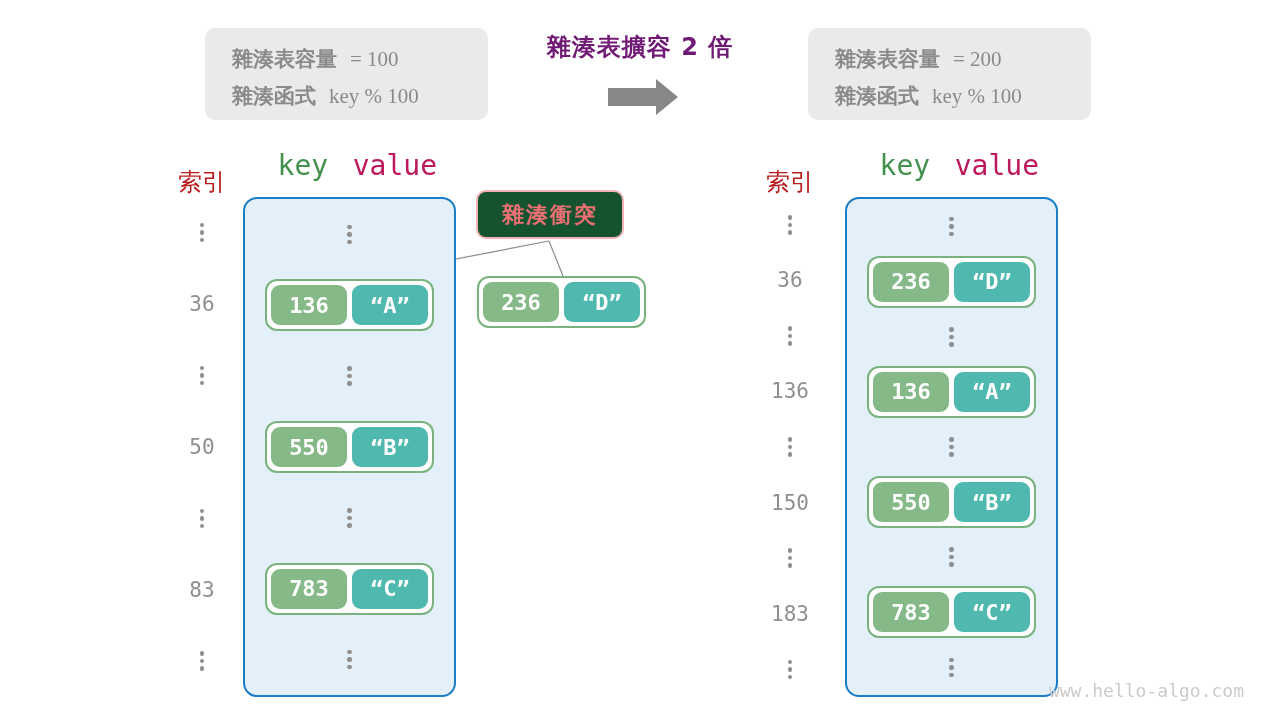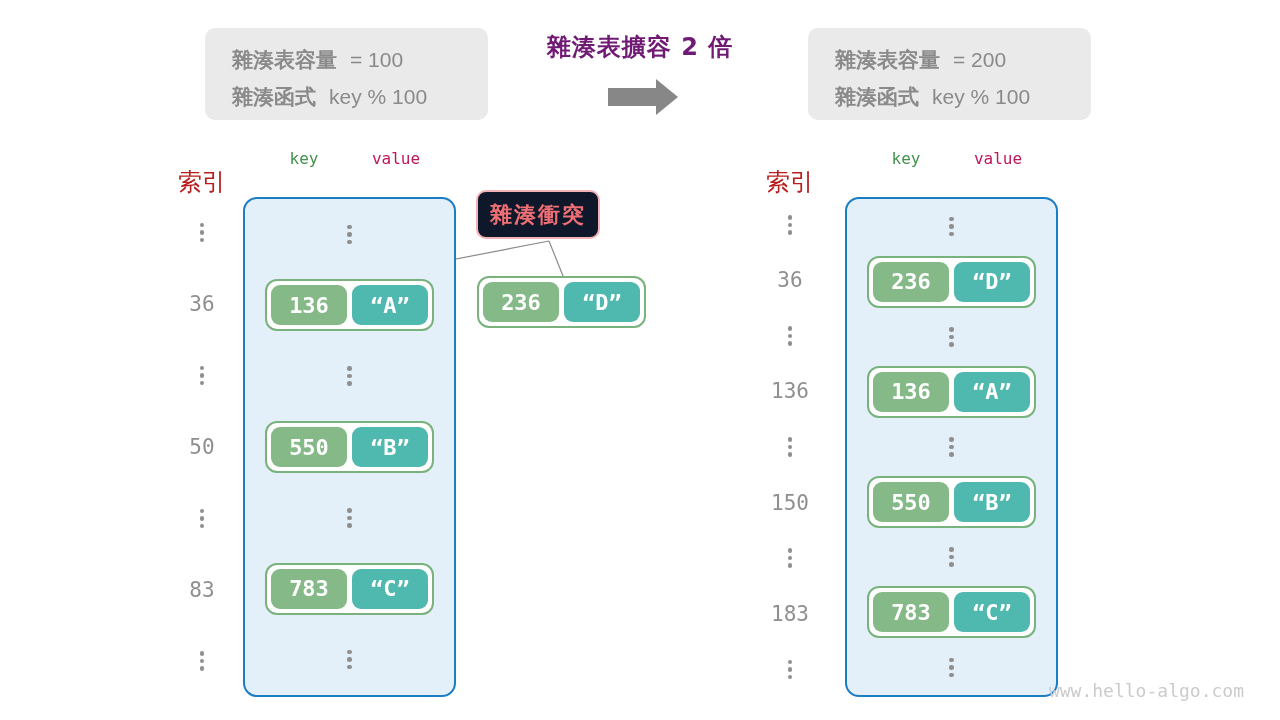--- a/index.html
+++ b/index.html
@@ -7,32 +7,32 @@
           font-family:"DejaVu Sans","Liberation Sans",sans-serif;}
   .overlay{position:absolute;left:0;top:0;pointer-events:none;}
 
   
   .info-box{position:absolute;top:28px;width:283px;height:92px;background:#eaeaea;
             border-radius:10px;color:#8a8a8a;box-sizing:border-box;padding:13px 0 0 27px;}
   .info-box.left{left:205px;}
   .info-box.right{left:808px;}
   .info-line{height:37px;line-height:37px;font-size:21px;white-space:nowrap;}
   .info-line .lbl{font-weight:bold;margin-right:13px;}
-  .info-line .val{font-family:Liberation Sans, sans-serif;}
+  .info-line .val{font-family:Liberation Serif, serif;}
 
   
   .main-title{position:absolute;left:490px;top:31px;width:300px;text-align:center;
               font-size:24px;font-weight:bold;color:#701a75;letter-spacing:1px;}
   .big-arrow{position:absolute;left:602px;top:74px;}
 
   
   .idx-header{position:absolute;top:166px;width:60px;text-align:center;
               font-size:24px;color:#b91c1c;}
   .kv-header{position:absolute;top:149px;width:174px;display:flex;gap:10px;
-             font-family:"DejaVu Sans Mono","Liberation Mono",monospace;font-size:16px;}
+             font-family:"DejaVu Sans Mono","Liberation Mono",monospace;font-size:28px;}
   .kv-header span{flex:1;text-align:center;}
   .kv-header .k{color:#43914c;}
   .kv-header .v{color:#be185d;}
 
   
   .hash-box{position:absolute;top:197px;width:213px;height:500px;background:#e3eff9;
             border:2.5px solid #1c7dc7;border-radius:14px;box-sizing:border-box;
             display:flex;flex-direction:column;}
   .hash-box.left{left:243px;}
   .hash-box.right{left:845px;}
@@ -51,22 +51,22 @@
         justify-content:center;color:#fff;font-weight:bold;font-size:22px;
         font-family:"DejaVu Sans Mono","Liberation Mono",monospace;}
   .pair .key{background:#85b988;}
   .pair .val{background:#4fb8af;}
 
   
   .vdots{display:flex;flex-direction:column;gap:3px;align-items:center;}
   .vdots .dot{width:4.5px;height:4.5px;border-radius:50%;background:#8f8f8f;}
 
   
-  .collision-label{position:absolute;left:476px;top:190px;width:124px;height:49px;
-        background:#0f172a;border:2px solid #f3b3b6;border-radius:10px;box-sizing:border-box;
+  .collision-label{position:absolute;left:476px;top:190px;width:148px;height:49px;
+        background:#14532d;border:2px solid #f3b3b6;border-radius:10px;box-sizing:border-box;
         display:flex;align-items:center;justify-content:center;color:#ee6f74;
         font-size:22px;font-weight:bold;letter-spacing:2px;}
   .collision-pair{position:absolute;left:477px;top:276px;}
 
   .watermark{position:absolute;right:36px;bottom:19px;font-size:18px;color:#cbcbcb;
         font-family:"DejaVu Sans Mono","Liberation Mono",monospace;}
 </style>
 </head>
 <body>
 

